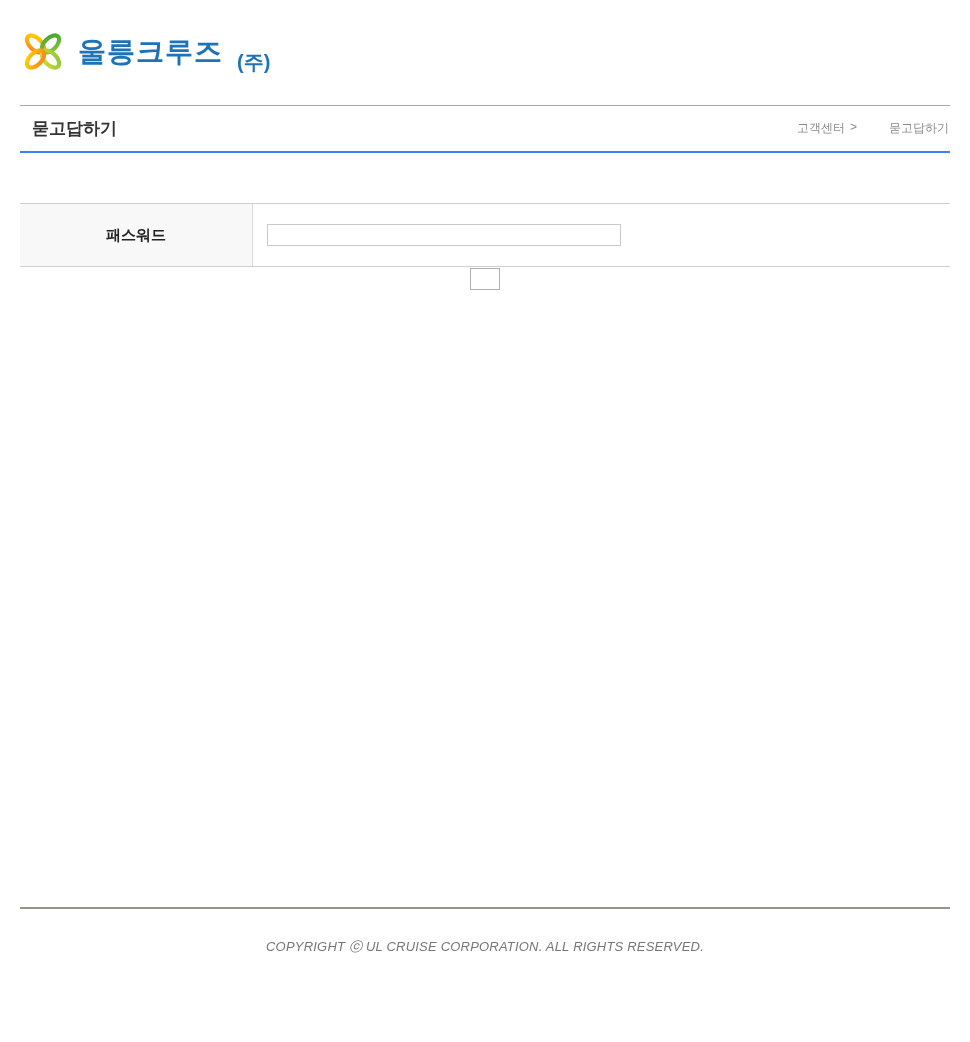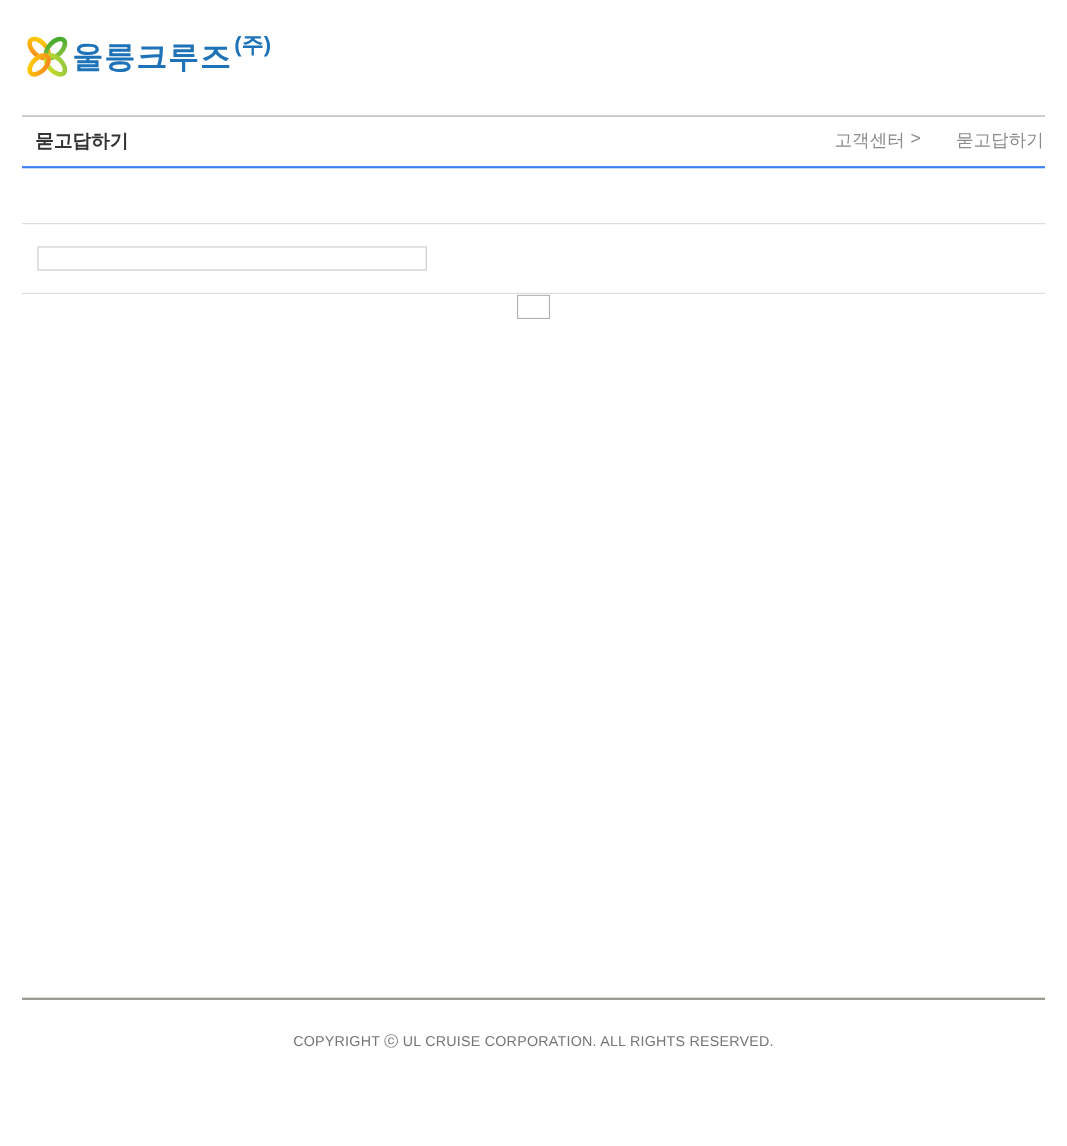--- a/index.html
+++ b/index.html
@@ -10,22 +10,23 @@
   }
   body { min-height: 1042px; position: relative; }
 
   
   .logo-row {
     height: 105px;
     padding: 27px 0 0 20px;
   }
   .logo-link {
     display: inline-flex;
-    align-items: flex-start;
+    align-items: flex-end;
     text-decoration: none;
+    gap: 12px;
   }
   .logo-icon { width: 46px; height: 49px; display: block; }
   .logo-text {
     color: #1e73b8;
     font-size: 28px;
     font-weight: bold;
     letter-spacing: 1px;
     line-height: 49px;
   }
   .logo-suffix {
@@ -47,21 +48,21 @@
   }
   .page-title {
     padding-left: 12px;
     font-size: 17px;
     font-weight: bold;
     color: #333333;
   }
   .breadcrumb {
     display: flex;
     align-items: flex-start;
-    font-size: 16px;
+    font-size: 12px;
     color: #8a8a8a;
     padding-right: 1px;
   }
   .breadcrumb .crumb { color: #8a8a8a; text-decoration: none; cursor: pointer; }
   .breadcrumb .sep { margin-left: 5px; }
   .breadcrumb .current { margin-left: 32px; }
 
   
   .form-table {
     margin: 50px 20px 0 20px;
@@ -113,20 +114,21 @@
     padding: 0;
     vertical-align: top;
   }
 
   
   .footer {
     position: absolute;
     top: 907px;
     left: 0;
     right: 0;
+    font-style: italic;
   }
   .footer-line {
     margin: 0 20px;
     border-top: 2px solid #97948b;
   }
   .copyright {
     padding-top: 29px;
     text-align: center;
     font-size: 13px;
     color: #767676;
@@ -172,20 +174,23 @@
 <div class="title-bar">
   <h2 class="page-title">묻고답하기</h2>
   <div class="breadcrumb">
     <span class="crumb">고객센터</span>
     <span class="sep">&gt;</span>
     <span class="current">묻고답하기</span>
   </div>
 </div>
 
 <div class="form-table">
+  <div class="label-cell">
+    <span>패스워드</span>
+  </div>
   <div class="input-cell">
     <input type="password" class="password-input" value="" style="">
   </div>
 </div>
 
 <div class="submit-row">
   <button type="submit" class="submit-button"></button>
 </div>
 
 <div class="footer">

